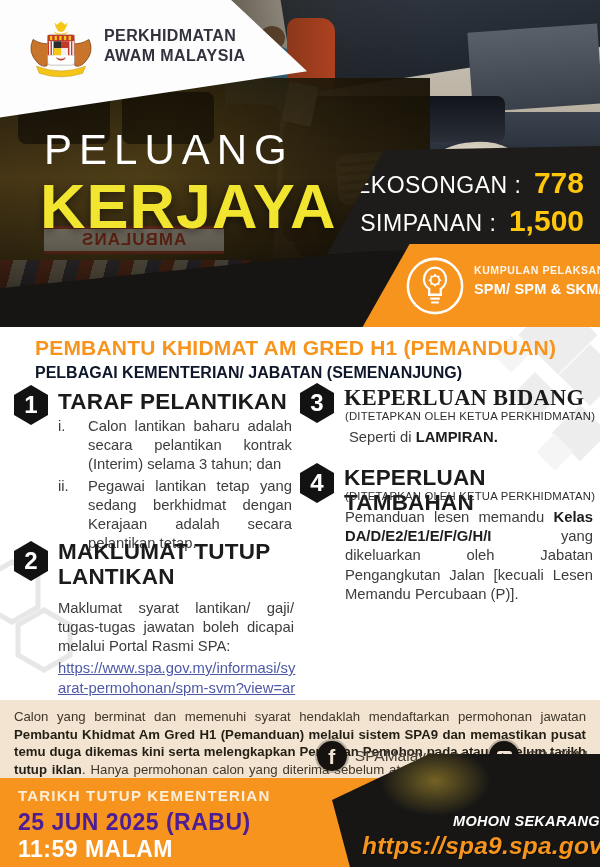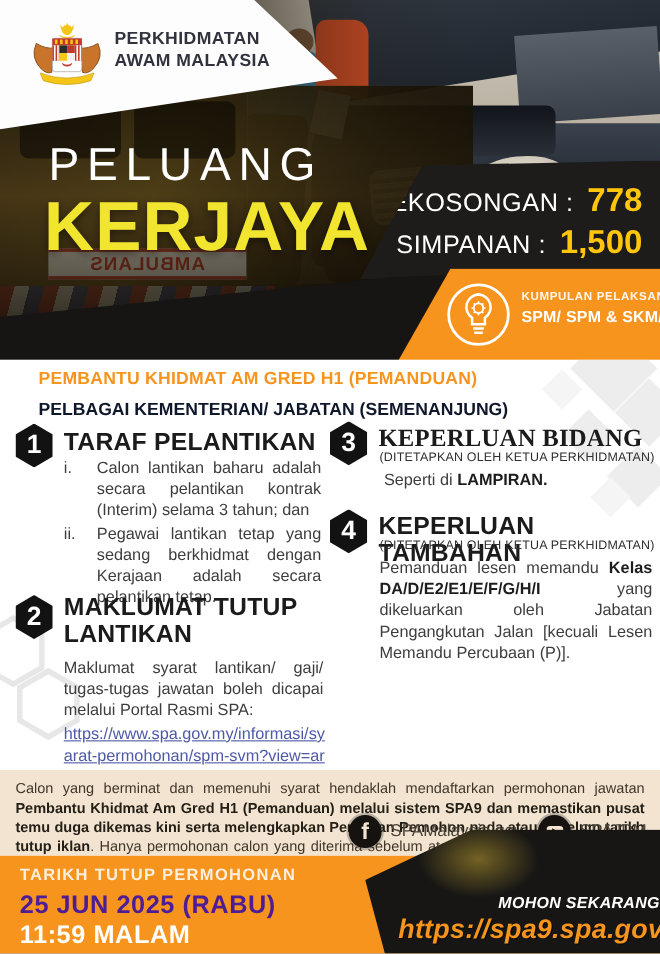--- a/index.html
+++ b/index.html
@@ -62,21 +62,21 @@
   .orange-panel{position:absolute;left:362px;top:244px;width:238px;height:84px;background:#f7941d;
     clip-path:polygon(20% 0,100% 0,100% 100%,0 100%);}
   .bulb-wrap{position:absolute;left:42px;top:11px;}
   .group-lines{position:absolute;left:112px;top:20px;}
   .group-l1{color:rgba(255,255,255,.92);font-size:10.5px;font-weight:600;letter-spacing:.6px;}
   .group-l2{color:#fff;font-size:14.5px;font-weight:800;margin-top:5px;letter-spacing:.2px;white-space:nowrap;}
 
   
   .content{position:absolute;left:0;top:327px;width:600px;height:373px;background:#ffffff;overflow:hidden;}
   .deco{position:absolute;pointer-events:none;}
-  .pos-title{position:absolute;left:35px;top:9px;color:#f7941d;font-size:16px;font-weight:800;letter-spacing:.2px;white-space:nowrap;}
+  .pos-title{position:absolute;left:35px;top:9px;color:#f7941d;font-size:21px;font-weight:800;letter-spacing:.2px;white-space:nowrap;}
   .pos-subtitle{position:absolute;left:35px;top:37px;color:#0f172a;font-size:16px;font-weight:800;white-space:nowrap;}
 
   .hexa{position:absolute;width:34px;height:40px;background:#121212;color:#fff;display:flex;align-items:center;justify-content:center;
     clip-path:polygon(50% 0,100% 25%,100% 75%,50% 100%,0 75%,0 25%);font-size:24px;font-weight:700;}
   .sec-head{position:absolute;color:#1b1b1b;font-size:22.5px;font-weight:800;line-height:1.12;letter-spacing:.2px;}
   .sec-sub{position:absolute;color:#2e2e2e;font-size:11.3px;font-weight:500;letter-spacing:.2px;white-space:nowrap;}
   .body-text{position:absolute;color:#3d3d3d;font-size:14.8px;line-height:1.3;text-align:justify;}
   .body-text .b,.sec-body .b{font-weight:800;color:#1d1d1d;}
   .list{position:absolute;}
   .list-item{display:flex;margin-bottom:2px;}
@@ -314,21 +314,21 @@
       <div class="soc-icon">
           <div class="yt-box">
             <div class="yt-tri"></div>
           </div>
         </div>
       <div class="soc-label" style="margin-right:0;">SPAJPM</div>
     </div>
   </div>
 
   <div class="bottom-bar">
-    <div class="close-label">TARIKH TUTUP PERMOHONAN</div>
+    <div class="close-label">TARIKH TUTUP KEMENTERIAN</div>
     <div class="close-date">25 JUN 2025 (RABU)</div>
     <div class="close-time">11:59 MALAM</div>
   </div>
 
   <div class="dark-corner">
     <div class="spa9-glow"></div>
     <div class="cta">MOHON SEKARANG !!!</div>
     <div class="spa9-url">https://spa9.spa.gov.my</div>
   </div>
 

